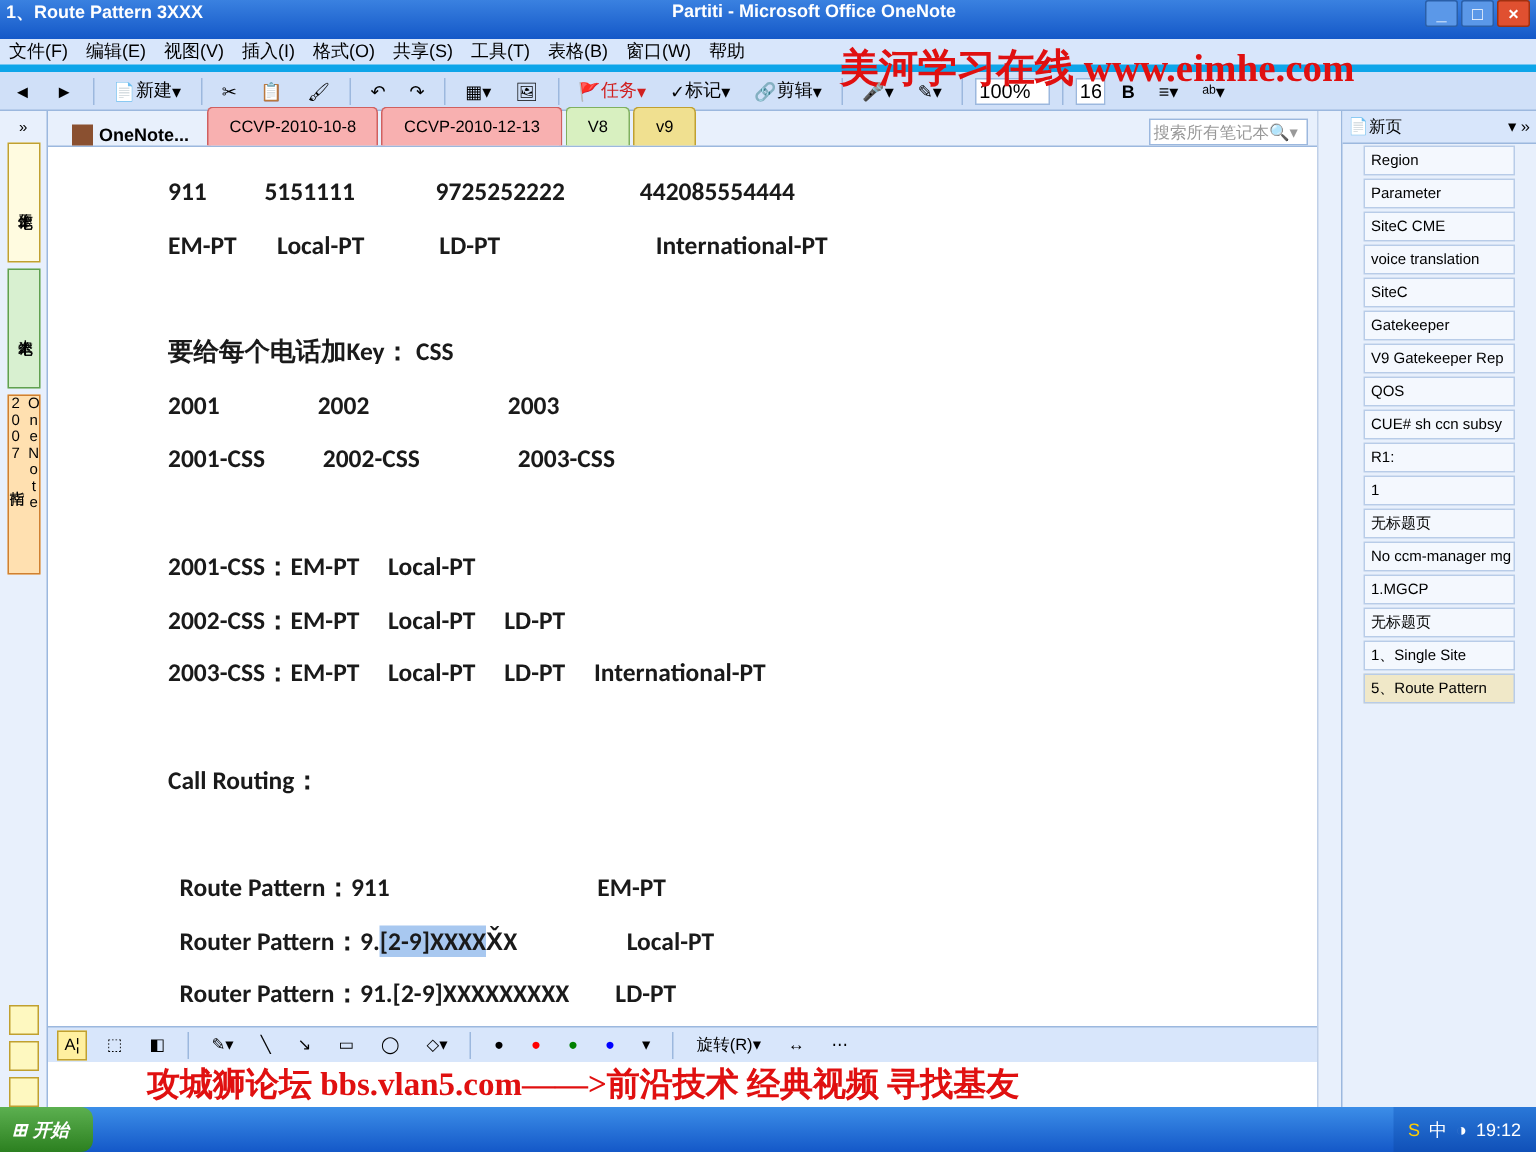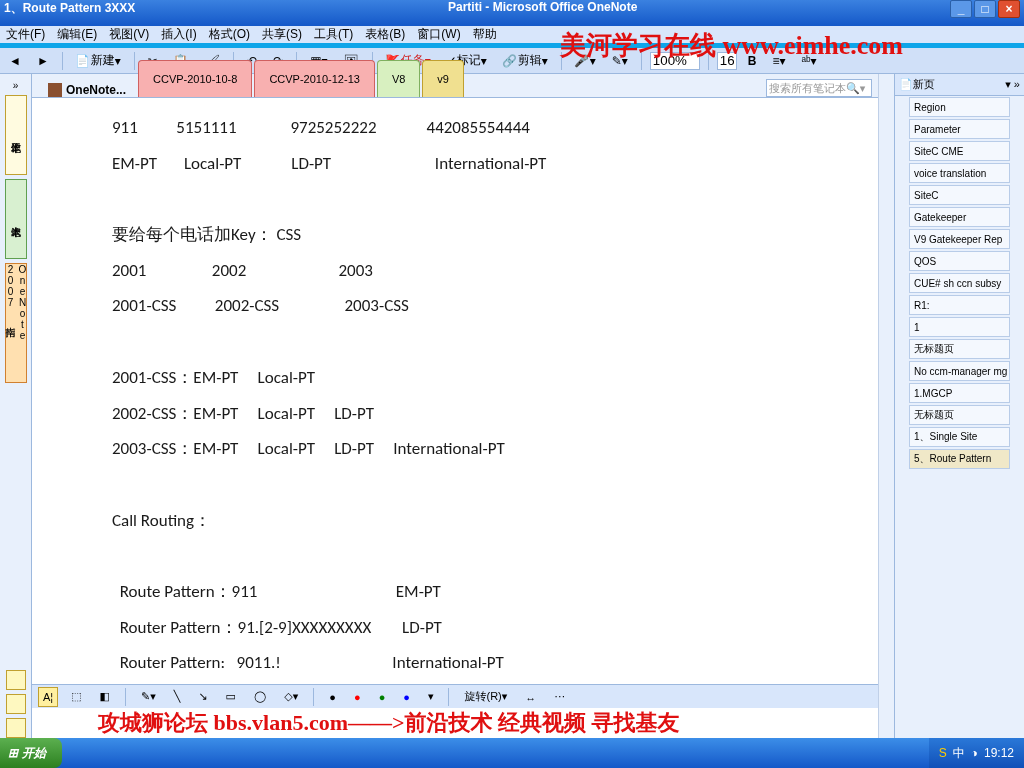--- a/index.html
+++ b/index.html
@@ -26,29 +26,29 @@
 
 .workspace { position: absolute; top: 74px; left: 0; right: 0; bottom: 30px; display: flex; }
 .leftstrip { width: 32px; background: #e8f0fc; border-right: 1px solid #9cb8de; display: flex; flex-direction: column; align-items: center; gap: 4px; padding-top: 6px; }
 .lefttab { width: 22px; height: 80px; background: #fffbe0; border: 1px solid #c0a030; writing-mode: vertical-rl; text-orientation: upright; font-size: 10px; display: flex; align-items: center; justify-content: center; }
 .lefttab.g { background: #d8f0d0; border-color: #60a050; }
 .lefttab.o { background: #ffe0b0; border-color: #d08030; height: 120px; }
 .lefticon { width: 20px; height: 20px; background: #fef8c0; border: 1px solid #c0a030; }
 
 .midarea { flex: 1; display: flex; flex-direction: column; background: #fff; }
 .sectabs { height: 24px; background: #e8f0fc; border-bottom: 1px solid #9cb8de; display: flex; align-items: flex-end; padding: 0 6px; gap: 2px; }
-.nbtab { height: 37px; padding: 0 14px; background: #f8e8a0; border: 1px solid #c0a030; border-bottom: none; border-radius: 4px 4px 0 0; display: flex; align-items: center; font-size: 11px; text-align: right; }
+.nbtab { height: 26px; padding: 0 14px; background: #f8e8a0; border: 1px solid #c0a030; border-bottom: none; border-radius: 4px 4px 0 0; display: flex; align-items: center; font-size: 11px; text-align: right; }
 .nbtab.red { background: #f8b0b0; border-color: #d06060; }
 .nbtab.green { background: #d8f0c0; border-color: #80b060; }
 .nbtab.active { background: #f0e090; }
 .nbname { padding: 0 10px; display: flex; align-items: center; gap: 4px; font-weight: bold; }
 .searchbox { margin-left: auto; width: 106px; height: 18px; border: 1px solid #9cb8de; background: #fff; font-size: 11px; padding: 0 2px; color: #999; display: flex; align-items: center; }
 
 .page { flex: 1; overflow: auto; padding: 12px 30px 12px 80px; }
-.content { font-family: Calibri, "Microsoft YaHei", sans-serif; font-size: 17px; line-height: 2.1; color: #1a1a1a; position: relative; }
+.content { font-family: Calibri, "Microsoft YaHei", sans-serif; font-size: 17px; line-height: 2.1; color: #1a1a1a; position: relative; font-weight: bold; }
 .row { white-space: pre; }
 .hl { background: #a8c8f0; }
 
 .rightpane { width: 130px; background: #e8f0fc; border-left: 1px solid #9cb8de; display: flex; flex-direction: column; }
 .rphead { height: 22px; background: #d8e6fb; border-bottom: 1px solid #9cb8de; display: flex; align-items: center; padding: 0 4px; font-size: 11px; }
 .rpitem { height: 20px; background: #f4f8fe; border: 1px solid #b8cce8; margin: 1px 14px; padding: 0 4px; font-size: 10px; display: flex; align-items: center; overflow: hidden; white-space: nowrap; font-family: SimSun, sans-serif; }
 .rpitem.active { background: #f0e8c8; }
 
 .scrollbar { width: 16px; background: #e8f0fc; border-left: 1px solid #c0d0e8; }
 
@@ -161,20 +161,21 @@
         <div class="row">2001                 2002                        2003</div>
         <div class="row">2001-CSS          2002-CSS                 2003-CSS</div>
         <div class="row">&nbsp;</div>
         <div class="row">2001-CSS：EM-PT     Local-PT</div>
         <div class="row">2002-CSS：EM-PT     Local-PT     LD-PT</div>
         <div class="row">2003-CSS：EM-PT     Local-PT     LD-PT     International-PT</div>
         <div class="row">&nbsp;</div>
         <div class="row">Call Routing：</div>
         <div class="row">&nbsp;</div>
         <div class="row">  Route Pattern：911                                    EM-PT</div>
+        <div class="row"><span>  Router Pattern：9.</span><span class="hl">[2-9]XXXX</span><span>X̌X                   Local-PT</span></div>
         <div class="row">  Router Pattern：91.[2-9]XXXXXXXXX        LD-PT</div>
         <div class="row">  Router Pattern:   9011.!                             International-PT</div>
         <div class="row">&nbsp;</div>
 
       </div>
     </div>
 
     <div class="bottombar">
       <span class="tbtn" style="background:#fff0a0;border:1px solid #c0a030">A¦</span>
       <span class="tbtn">⬚</span>

